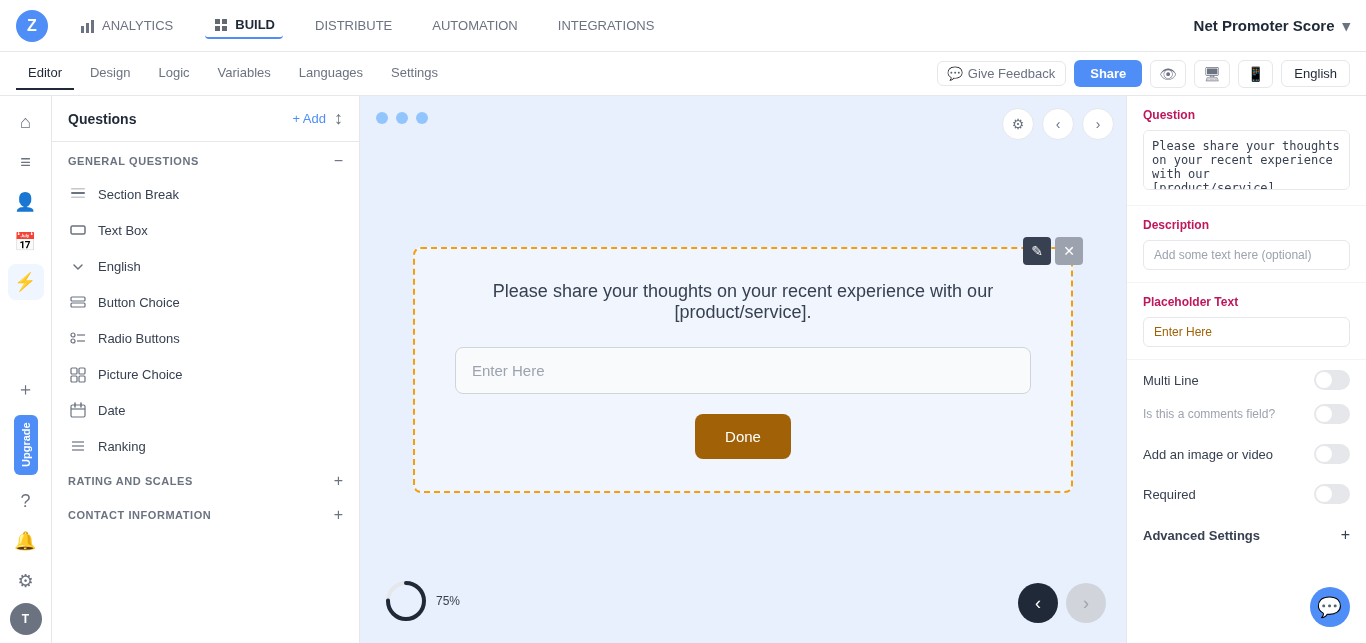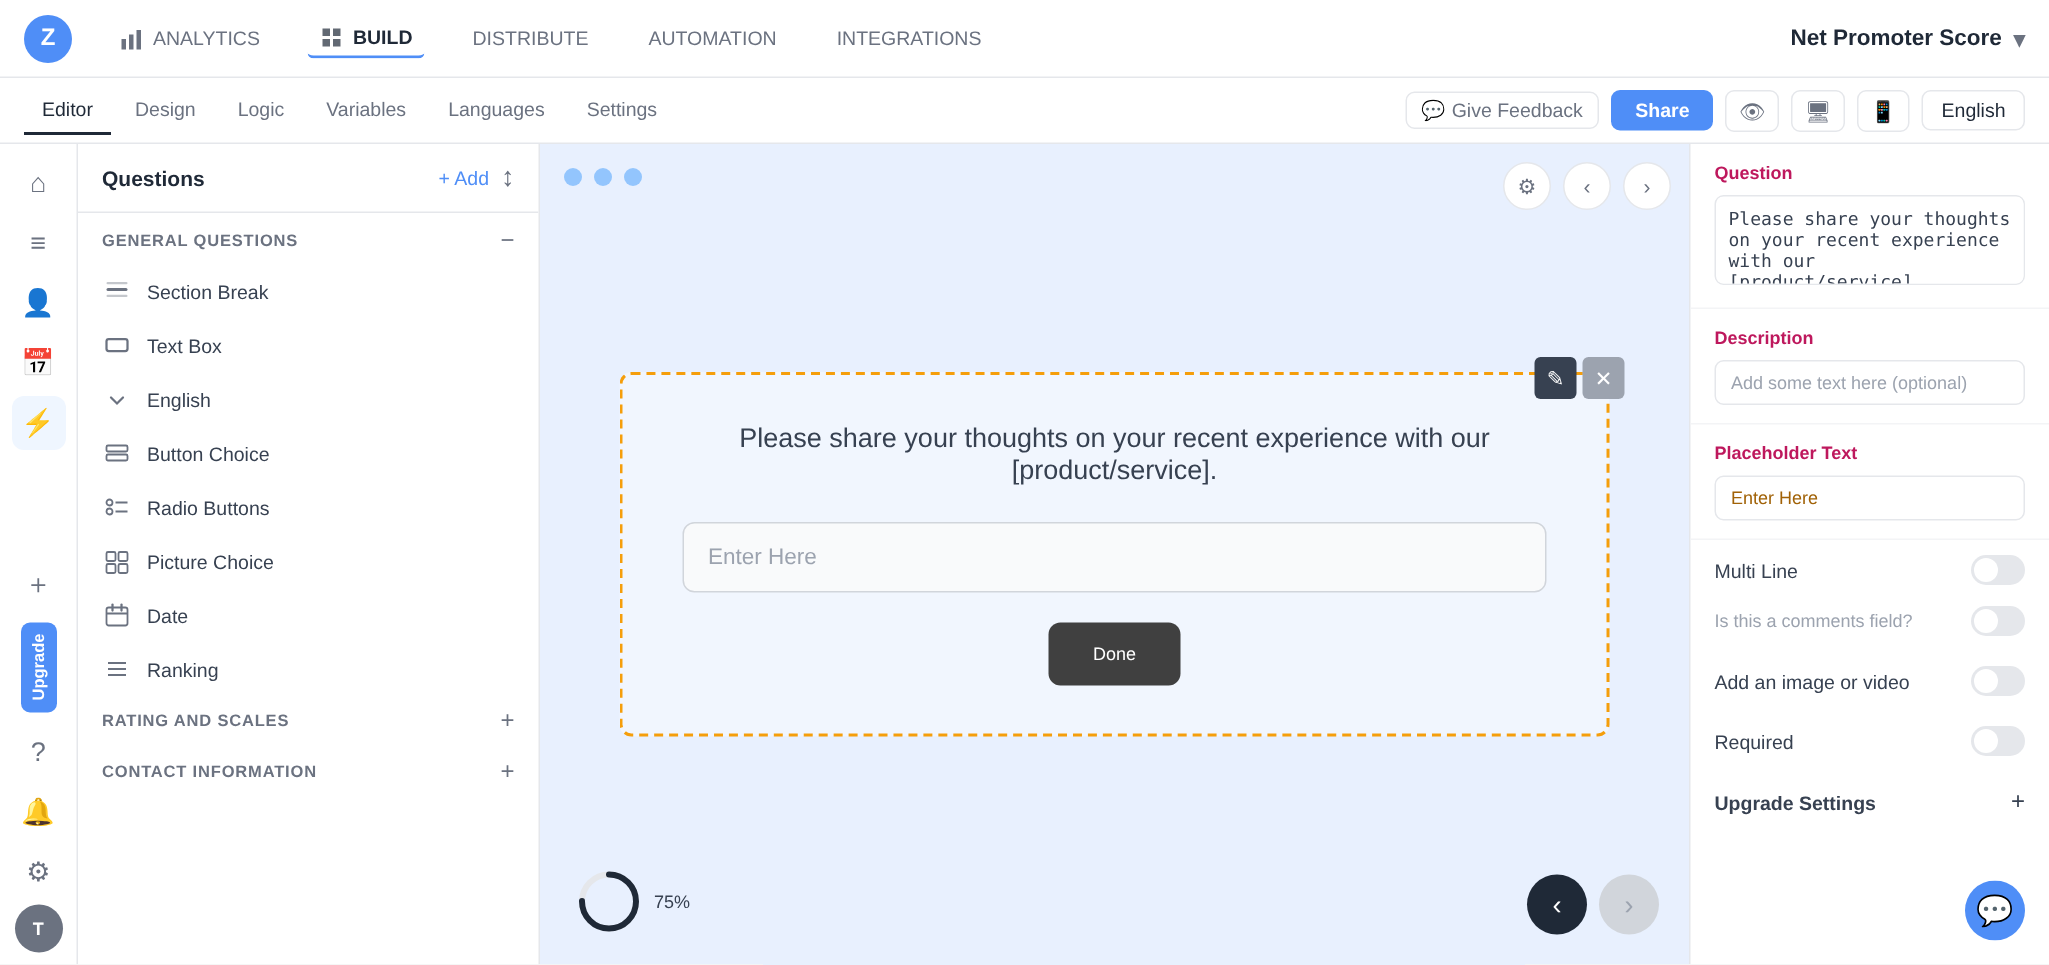--- a/index.html
+++ b/index.html
@@ -54,21 +54,21 @@
 
     
     .canvas { flex: 1; background: #e8f0fe; display: flex; flex-direction: column; align-items: center; justify-content: center; position: relative; padding: 20px; }
     .canvas-toolbar-btn { background: #fff; border: 1px solid #e5e7eb; border-radius: 50%; width: 32px; height: 32px; display: flex; align-items: center; justify-content: center; cursor: pointer; color: #6b7280; }
     .progress-dots { position: absolute; top: 16px; left: 16px; display: flex; gap: 8px; }
     .dot { width: 12px; height: 12px; border-radius: 50%; background: #93c5fd; }
 
     .question-card { border: 2px dashed #f59e0b; border-radius: 8px; padding: 32px 40px; background: rgba(255,255,255,0.4); max-width: 660px; width: 100%; text-align: center; position: relative; }
     .question-text { font-size: 18px; color: #374151; margin-bottom: 24px; font-weight: 400; }
     .text-input { width: 100%; padding: 14px 16px; border: 1px solid #d1d5db; border-radius: 8px; font-size: 15px; color: #9ca3af; background: #f9fafb; text-align: left; }
-    .done-btn { background: #404040; color: #fff; border: none; border-radius: 8px; padding: 14px 30px; font-size: 12px; font-weight: 500; cursor: pointer; margin-top: 20px; }
+    .done-btn { background: #a16207; color: #fff; border: none; border-radius: 8px; padding: 14px 30px; font-size: 15px; font-weight: 500; cursor: pointer; margin-top: 20px; }
     .card-actions { position: absolute; top: -12px; right: -12px; display: flex; gap: 4px; }
     .card-action-btn { width: 28px; height: 28px; border-radius: 4px; display: flex; align-items: center; justify-content: center; cursor: pointer; border: none; font-size: 14px; }
     .card-action-edit { background: #374151; color: #fff; }
     .card-action-close { background: #9ca3af; color: #fff; }
 
     .progress-container { position: absolute; bottom: 20px; left: 24px; display: flex; align-items: center; gap: 8px; }
     .progress-circle { width: 44px; height: 44px; }
     .progress-text { font-size: 12px; color: #374151; font-weight: 500; }
     .nav-arrows { position: absolute; bottom: 20px; right: 20px; display: flex; gap: 8px; }
     .nav-arrow { width: 40px; height: 40px; border-radius: 50%; display: flex; align-items: center; justify-content: center; cursor: pointer; font-size: 18px; border: none; }
@@ -365,20 +365,20 @@
       <span class="toggle-label">Add an image or video</span>
       <div class="toggle"></div>
     </div>
 
     <div class="toggle-row">
       <span class="toggle-label">Required</span>
       <div class="toggle"></div>
     </div>
 
     <div class="advanced-settings">
-      <span class="advanced-label">Upgrade Settings</span>
+      <span class="advanced-label">Advanced Settings</span>
       <span class="plus-icon">+</span>
     </div>
 
     <div style="position:fixed;bottom:16px;right:16px;width:40px;height:40px;background:#4f8ef7;border-radius:50%;display:flex;align-items:center;justify-content:center;cursor:pointer;color:white;font-size:20px;">💬</div>
   </div>
 
 </div>
 
 </body></html>

